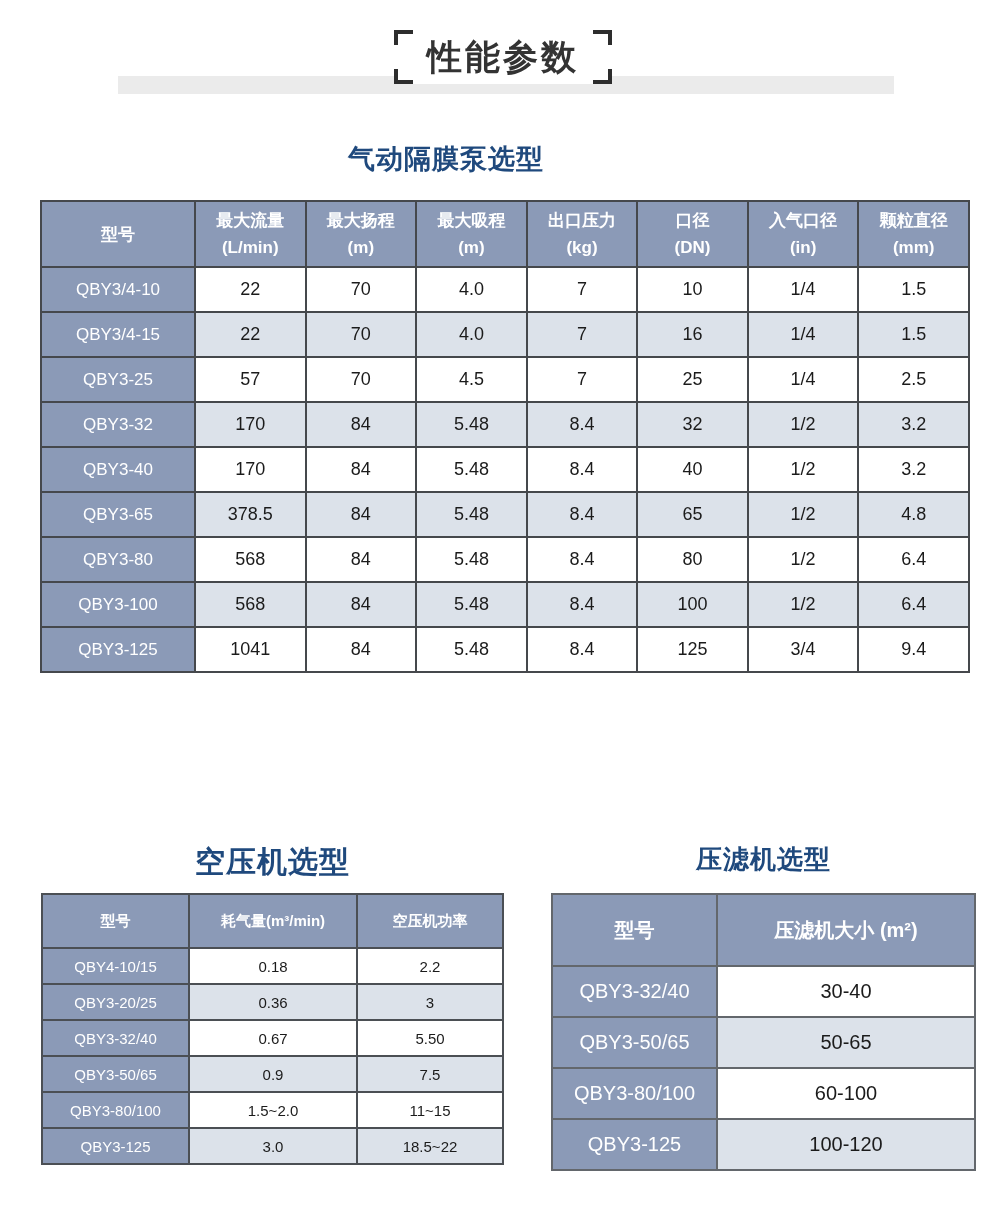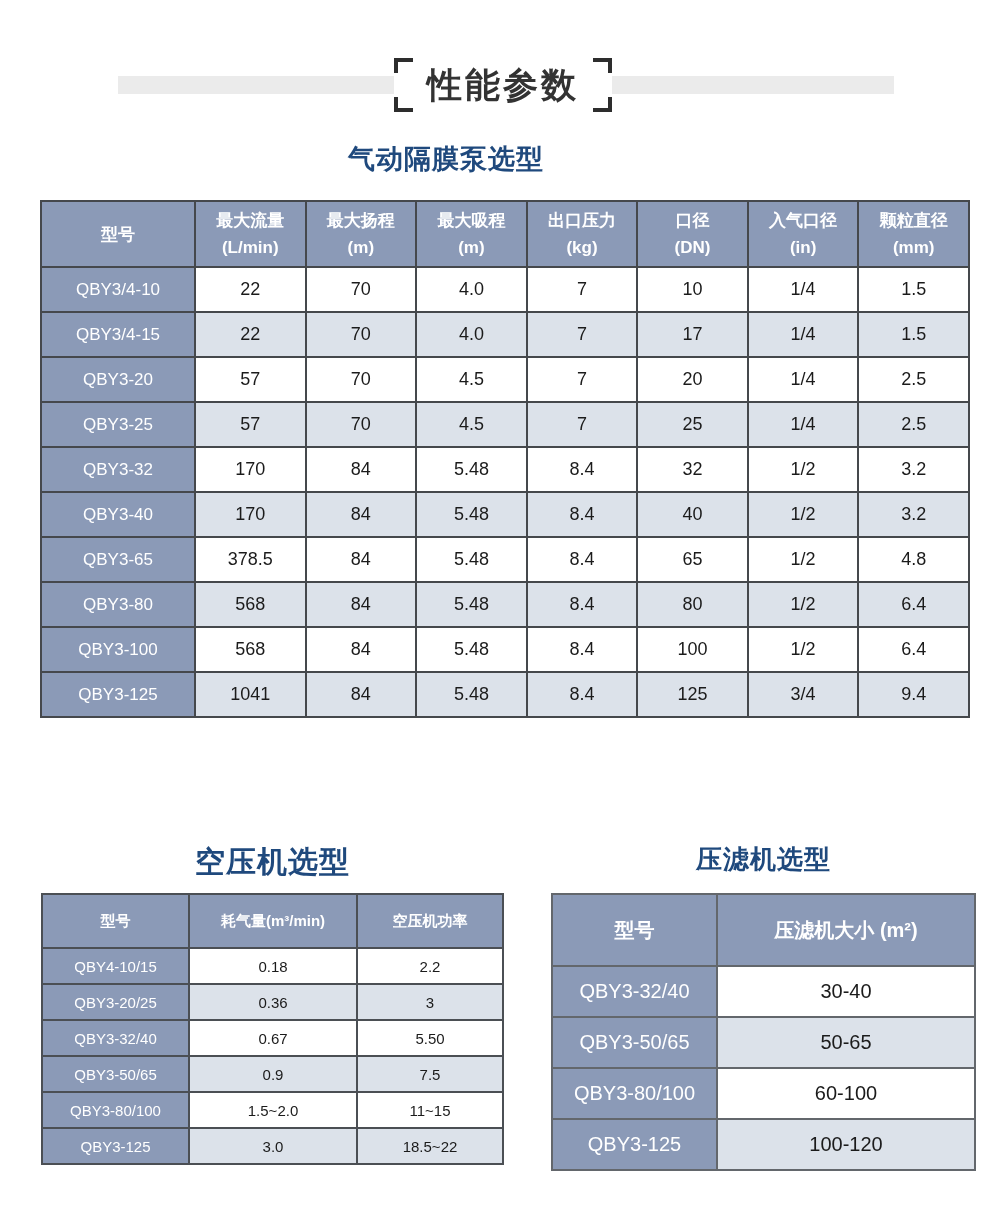--- a/index.html
+++ b/index.html
@@ -7,21 +7,21 @@
     width:1000px;height:1215px;position:relative;overflow:hidden;
     font-family:"Liberation Sans","DejaVu Sans",sans-serif;
     -webkit-font-smoothing:antialiased;
   }
   
   .stripe{
     position:absolute;left:118px;top:76px;width:776px;height:18px;
     background:#ebebeb;
   }
   .title-frame{
-    position:absolute;left:394px;top:58px;width:218px;height:54px;
+    position:absolute;left:394px;top:30px;width:218px;height:54px;
     background:#ffffff;display:flex;align-items:center;justify-content:center;
   }
   .title-frame h1{
     margin:0;font-size:35px;font-weight:bold;color:#333333;letter-spacing:3px;
     white-space:nowrap;
   }
   .corner{position:absolute;width:15px;height:11px;border:0 solid #2d2d2d;}
   .corner.tl{left:0;top:0;border-top-width:4px;border-left-width:4px;}
   .corner.tr{right:0;top:0;border-top-width:4px;border-right-width:4px;}
   .corner.bl{left:0;bottom:0;border-bottom-width:4px;border-left-width:4px;}
@@ -118,33 +118,23 @@
           <td>10</td>
           <td>1/4</td>
           <td>1.5</td>
         </tr>
         <tr>
           <td class="model">QBY3/4-15</td>
           <td>22</td>
           <td>70</td>
           <td>4.0</td>
           <td>7</td>
-          <td>17</td>
+          <td>16</td>
           <td>1/4</td>
           <td>1.5</td>
-        </tr>
-        <tr>
-          <td class="model">QBY3-20</td>
-          <td>57</td>
-          <td>70</td>
-          <td>4.5</td>
-          <td>7</td>
-          <td>20</td>
-          <td>1/4</td>
-          <td>2.5</td>
         </tr>
         <tr>
           <td class="model">QBY3-25</td>
           <td>57</td>
           <td>70</td>
           <td>4.5</td>
           <td>7</td>
           <td>25</td>
           <td>1/4</td>
           <td>2.5</td>

